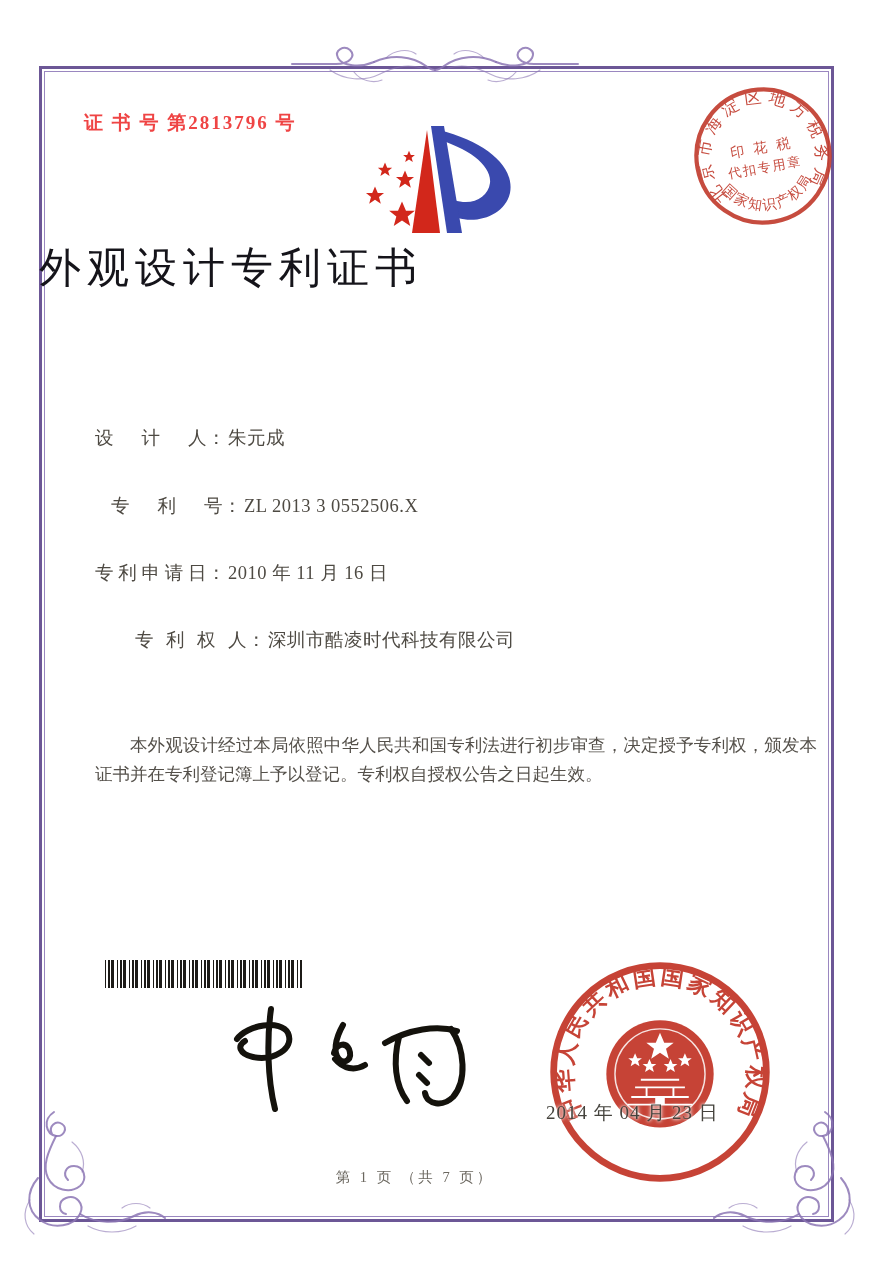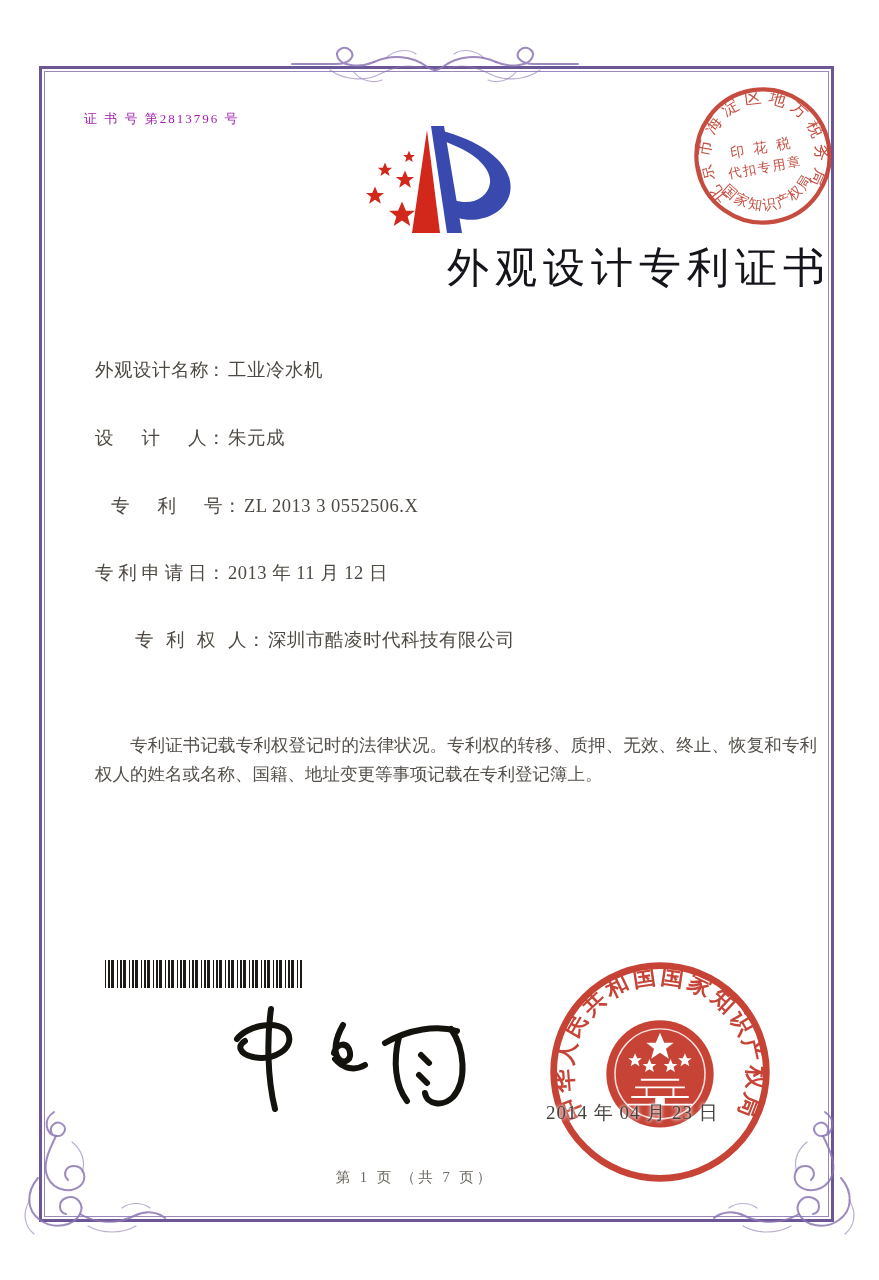--- a/index.html
+++ b/index.html
@@ -7,22 +7,22 @@
         font-family:"Liberation Serif","DejaVu Serif",serif;}
   
   .frame{position:absolute;left:39px;top:66px;width:789px;height:1150px;
          border:3px solid #6c5796;}
   .frame::after{content:'';position:absolute;inset:2px;border:1px solid #9a87c0;}
   
   .orn{position:absolute;}
   .orn path{fill:none;stroke:#8c76b4;stroke-width:2;stroke-linecap:round;opacity:.85;}
   .orn .thin{stroke-width:1.2;opacity:.6;}
   
-  .certno{position:absolute;left:84px;top:110px;font-size:13px;letter-spacing:2px;color:#a21caf;}
-  .title{position:absolute;left:39px;top:240px;width:792px;text-align:right;
+  .certno{position:absolute;left:84px;top:110px;font-size:19px;letter-spacing:2px;color:#ef4444;font-weight:bold;}
+  .title{position:absolute;left:39px;top:240px;width:792px;text-align:left;
          font-size:42px;letter-spacing:6px;color:#15141a;}
   .logo{position:absolute;left:355px;top:120px;}
   .field{position:absolute;left:95px;font-size:18.5px;color:#4e4a43;letter-spacing:.5px;white-space:nowrap;}
   .flabel{display:inline-block;width:112px;text-align:justify;text-align-last:justify;vertical-align:bottom;}
   .fvalue{margin-left:2px;}
   .paras{position:absolute;left:95px;top:731px;width:722px;font-size:17.5px;line-height:28.5px;
          color:#54504a;text-align:justify;}
   .paras p{margin:0;text-indent:2em;}
   .barcode{position:absolute;left:105px;top:960px;width:232px;height:28px;display:flex;align-items:stretch;}
   .barcode i{display:block;background:#1c1a17;margin-right:2px;flex:none;}
@@ -97,38 +97,35 @@
     <path d="M72,10 L57,113 L85,113 Z" fill="#d2271b"></path>
     <use href="#st1" x="47" y="95" transform="translate(47,95) scale(1.35) translate(-47,-95)" fill="#d2271b"></use>
     <use href="#st1" x="20" y="76" transform="translate(20,76) scale(0.95) translate(-20,-76)" fill="#d2271b"></use>
     <use href="#st1" x="50" y="60" transform="translate(50,60) scale(0.95) translate(-50,-60)" fill="#d2271b"></use>
     <use href="#st1" x="30" y="50" transform="translate(30,50) scale(0.75) translate(-30,-50)" fill="#d2271b"></use>
     <use href="#st1" x="54" y="37" transform="translate(54,37) scale(0.62) translate(-54,-37)" fill="#d2271b"></use>
   </svg>
 
   <div class="title">外观设计专利证书</div>
 
-  <div class="field" style="top:357px;">
-    <span class="flabel">外观设计名称</span><span>：</span><span class="fvalue">工业冷水机</span>
-  </div>
   <div class="field" style="top:425px;">
     <span class="flabel">设计人</span><span>：</span><span class="fvalue">朱元成</span>
   </div>
   <div class="field" style="top:493px;margin-left:16px;">
     <span class="flabel">专利号</span><span>：</span><span class="fvalue">ZL 2013 3 0552506.X</span>
   </div>
   <div class="field" style="top:560px;">
-    <span class="flabel">专利申请日</span><span>：</span><span class="fvalue">2013 年 11 月 12 日</span>
+    <span class="flabel">专利申请日</span><span>：</span><span class="fvalue">2010 年 11 月 16 日</span>
   </div>
   <div class="field" style="top:627px;margin-left:40px;">
     <span class="flabel">专利权人</span><span>：</span><span class="fvalue">深圳市酷凌时代科技有限公司</span>
   </div>
 
   <div class="paras">
-    <p>专利证书记载专利权登记时的法律状况。专利权的转移、质押、无效、终止、恢复和专利权人的姓名或名称、国籍、地址变更等事项记载在专利登记簿上。</p>
+    <p>本外观设计经过本局依照中华人民共和国专利法进行初步审查，决定授予专利权，颁发本证书并在专利登记簿上予以登记。专利权自授权公告之日起生效。</p>
   </div>
 
   <div class="barcode">
       <i style="width: 1px; margin-right: 2px;"></i>
       <i style="width: 2px; margin-right: 1px;"></i>
       <i style="width: 3px; margin-right: 3px;"></i>
       <i style="width: 1px; margin-right: 2px;"></i>
       <i style="width: 2px; margin-right: 1px;"></i>
       <i style="width: 3px; margin-right: 3px;"></i>
       <i style="width: 1px; margin-right: 2px;"></i>

